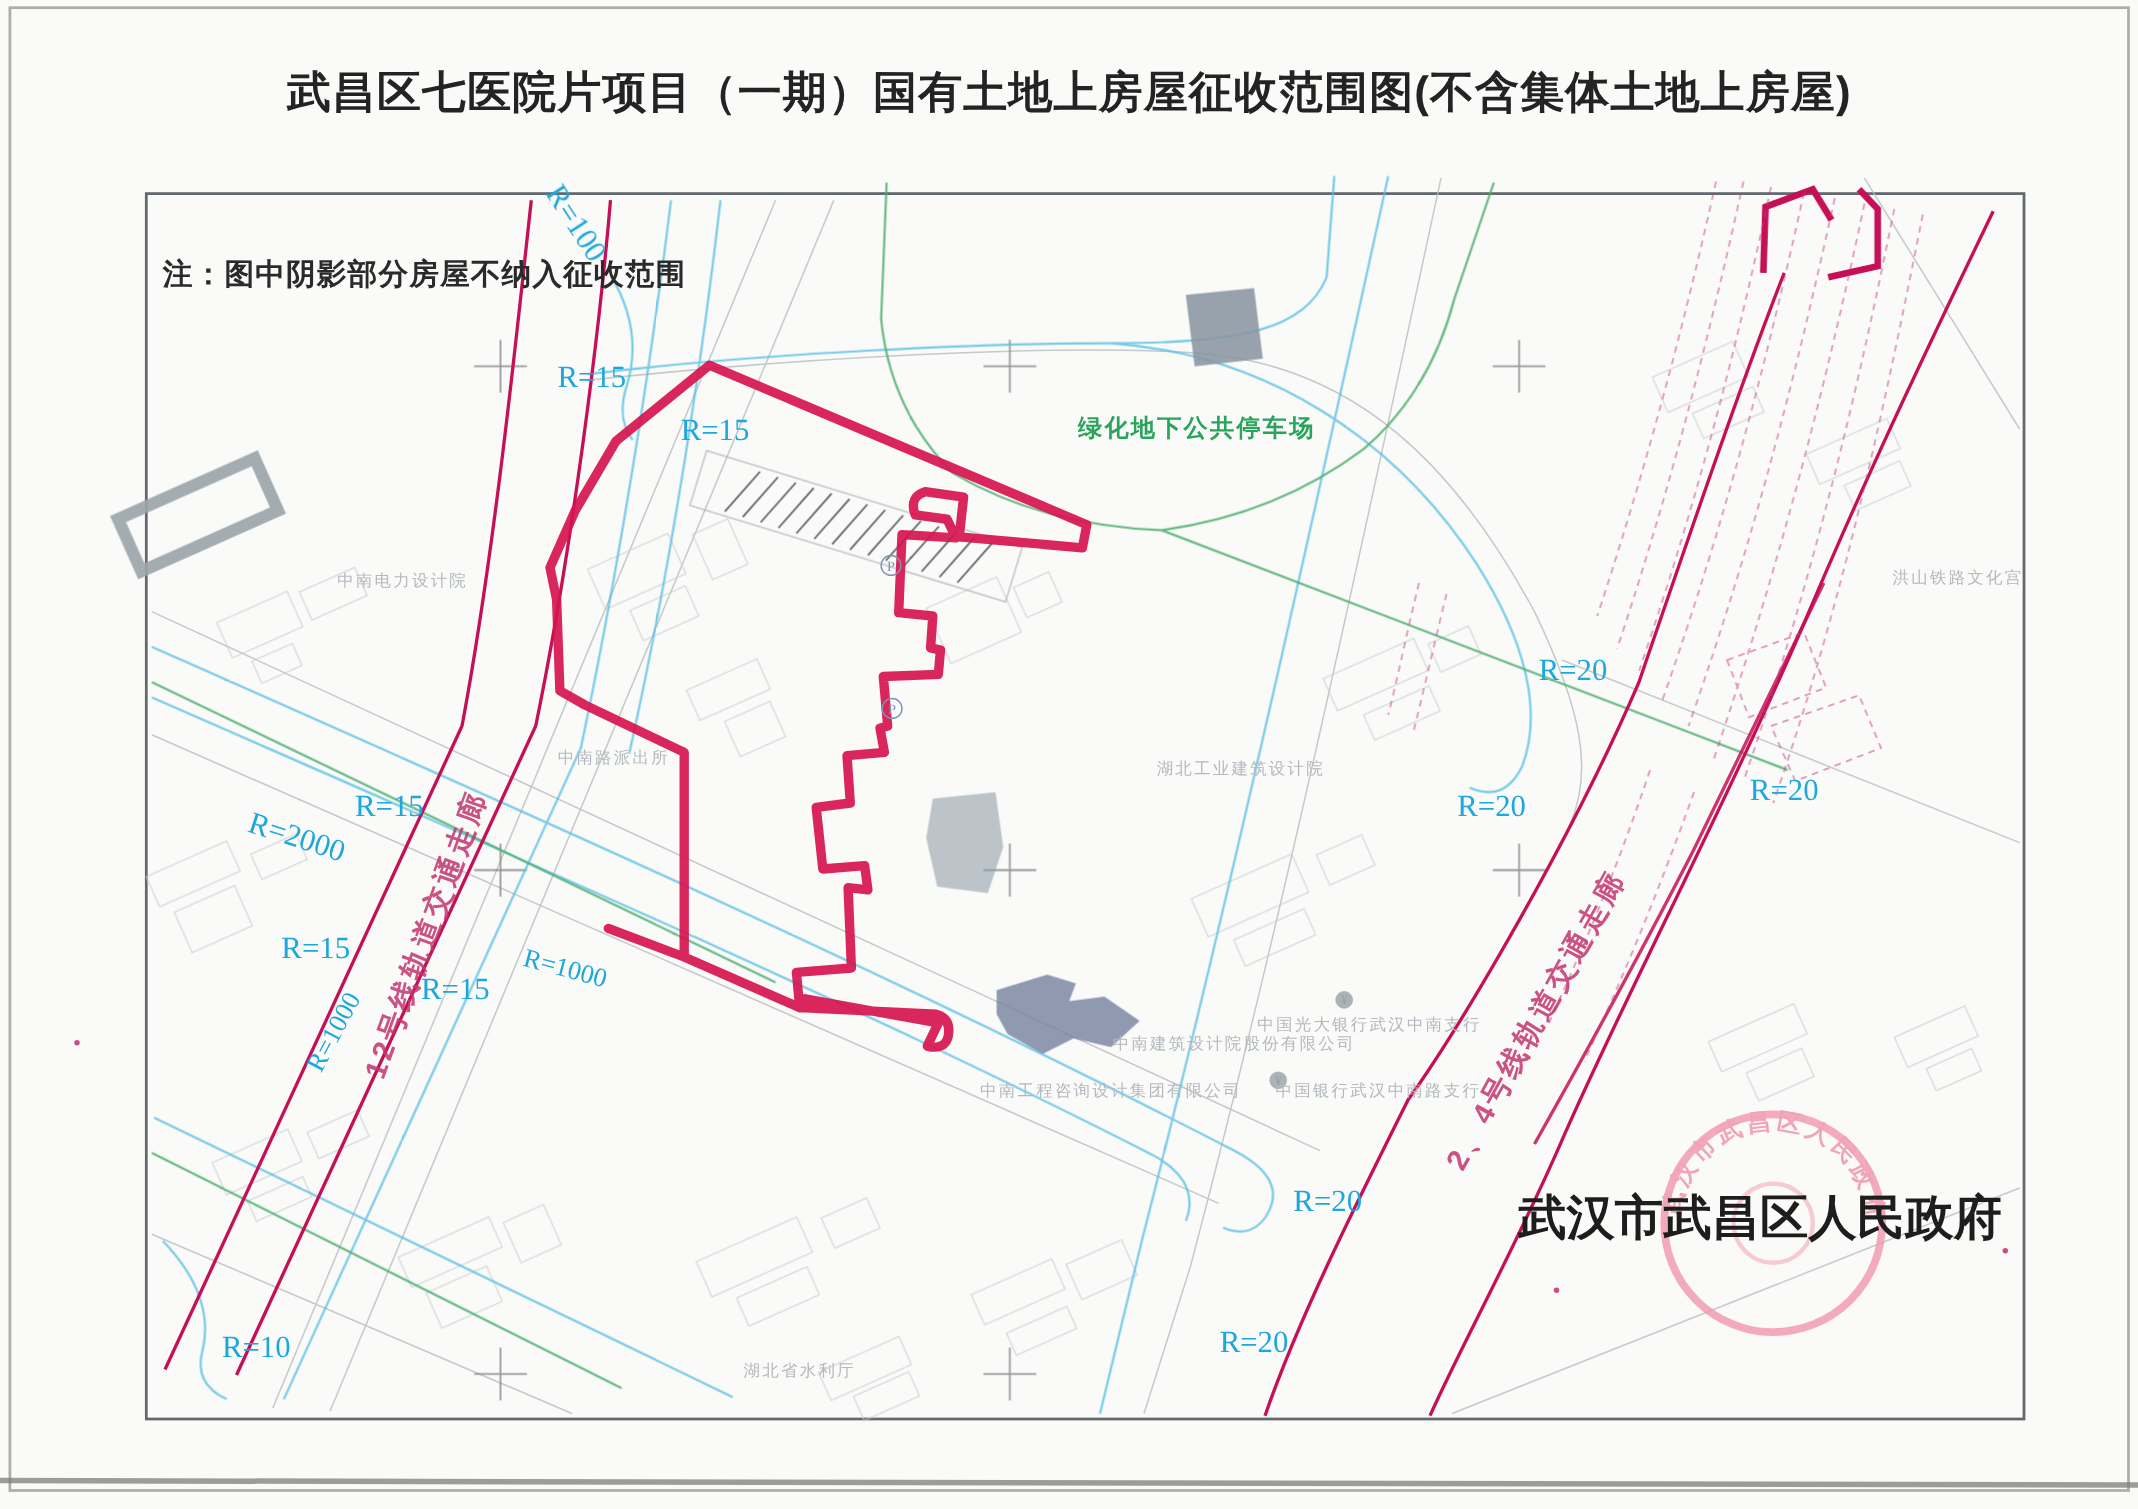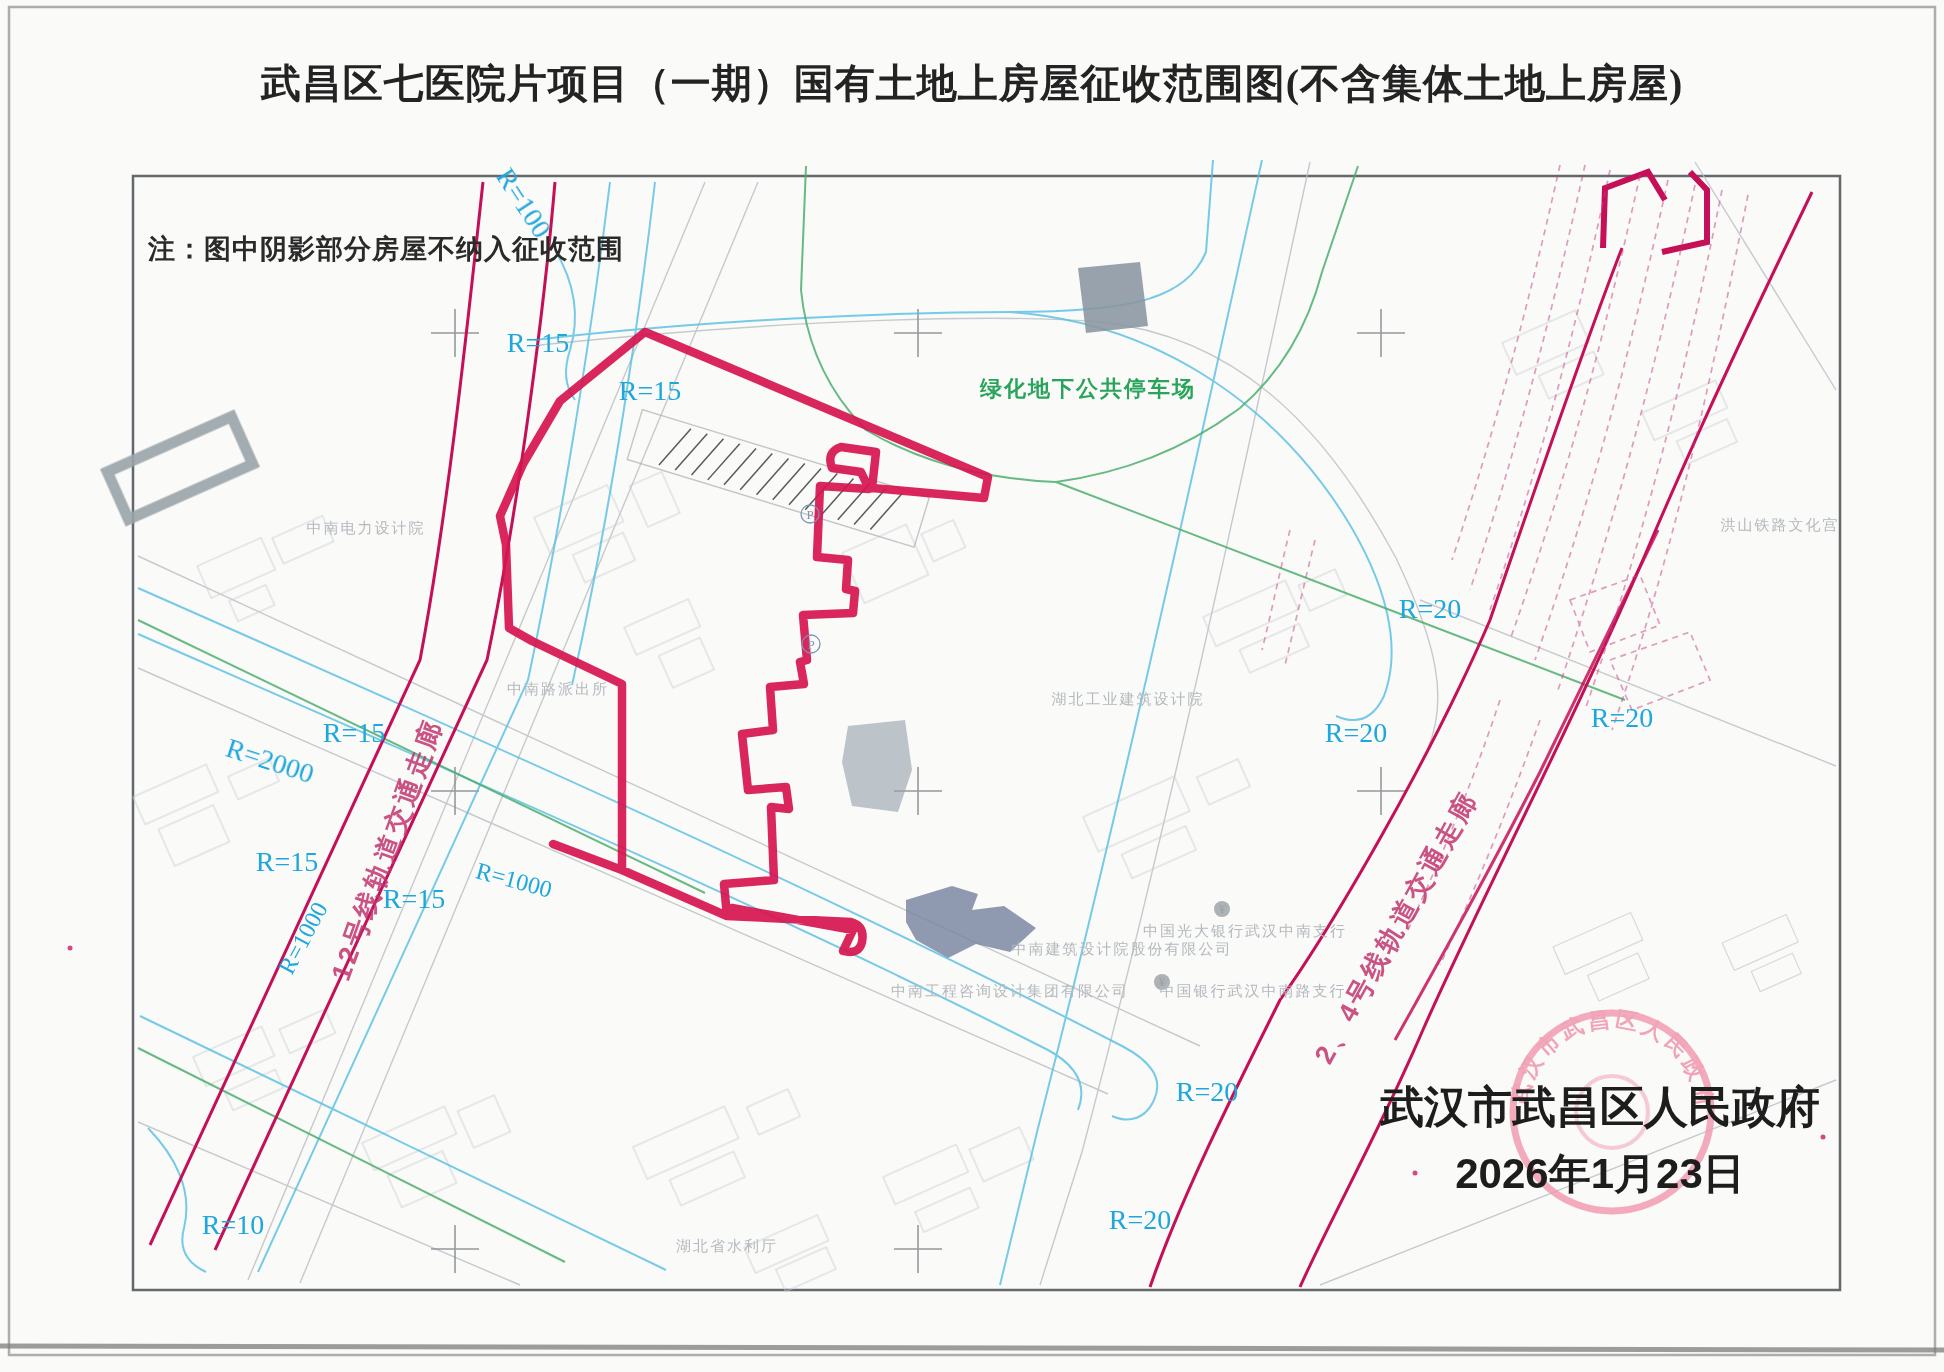--- a/index.html
+++ b/index.html
@@ -1,21 +1,21 @@
 <!DOCTYPE html>
 <html><head>
 <meta charset="utf-8">
 <style>
   html,body{margin:0;padding:0;background:#e8e8e6;}
   #page{position:relative;width:1944px;height:1372px;background:#fafaf8;overflow:hidden;
         font-family:"Liberation Sans",sans-serif;}
   #mapsvg{position:absolute;left:0;top:0;}
   .abs{position:absolute;}
   #title{left:0;top:56px;width:1944px;text-align:center;font-size:40px;font-weight:bold;
-         color:#232323;letter-spacing:1px;font-family:Liberation Serif, serif;}
+         color:#232323;letter-spacing:1px;}
   #note{left:148px;top:231px;font-size:27px;font-weight:bold;color:#2a2a2a;letter-spacing:1px;text-align:center;}
   #gov-name{left:1370px;top:1078px;width:460px;text-align:center;font-size:44px;font-weight:bold;color:#1d1d1d;}
   #gov-date{left:1370px;top:1146px;width:460px;text-align:center;font-size:42px;font-weight:bold;color:#1d1d1d;}
   .radius{font-family:"Liberation Serif",serif;font-size:28px;fill:#1ea7dc;}
   .radius.small{font-size:24px;}
   .bldg{font-family:"Liberation Sans",sans-serif;font-size:15px;fill:#b3b9be;letter-spacing:2px;}
   .corridor{font-family:"Liberation Sans",sans-serif;font-size:27px;font-weight:bold;fill:#c13570;letter-spacing:3px;opacity:.85;}
   .greenlbl{font-family:"Liberation Sans",sans-serif;font-size:22px;font-weight:bold;fill:#2aa45c;letter-spacing:2px;}
   .sealtxt{font-family:"Liberation Sans",sans-serif;font-size:22px;font-weight:bold;fill:#ee8fa6;letter-spacing:4px;}
   .sym{font-family:"Liberation Serif",serif;font-size:13px;fill:#7f93b5;}
@@ -277,15 +277,14 @@
     </defs>
     <text class="sealtxt">
       <textPath href="#sealArc" startOffset="6">武汉市武昌区人民政府</textPath>
     </text>
   </g>
 </svg>
 
   <div id="title" class="abs">武昌区七医院片项目（一期）国有土地上房屋征收范围图(不含集体土地上房屋)</div>
   <div id="note" class="abs">注：图中阴影部分房屋不纳入征收范围</div>
   <div id="gov-name" class="abs">武汉市武昌区人民政府</div>
-  <div id="gov-date" class="abs">2026年1月23日</div>
 
 </div>
 
 </body></html>

